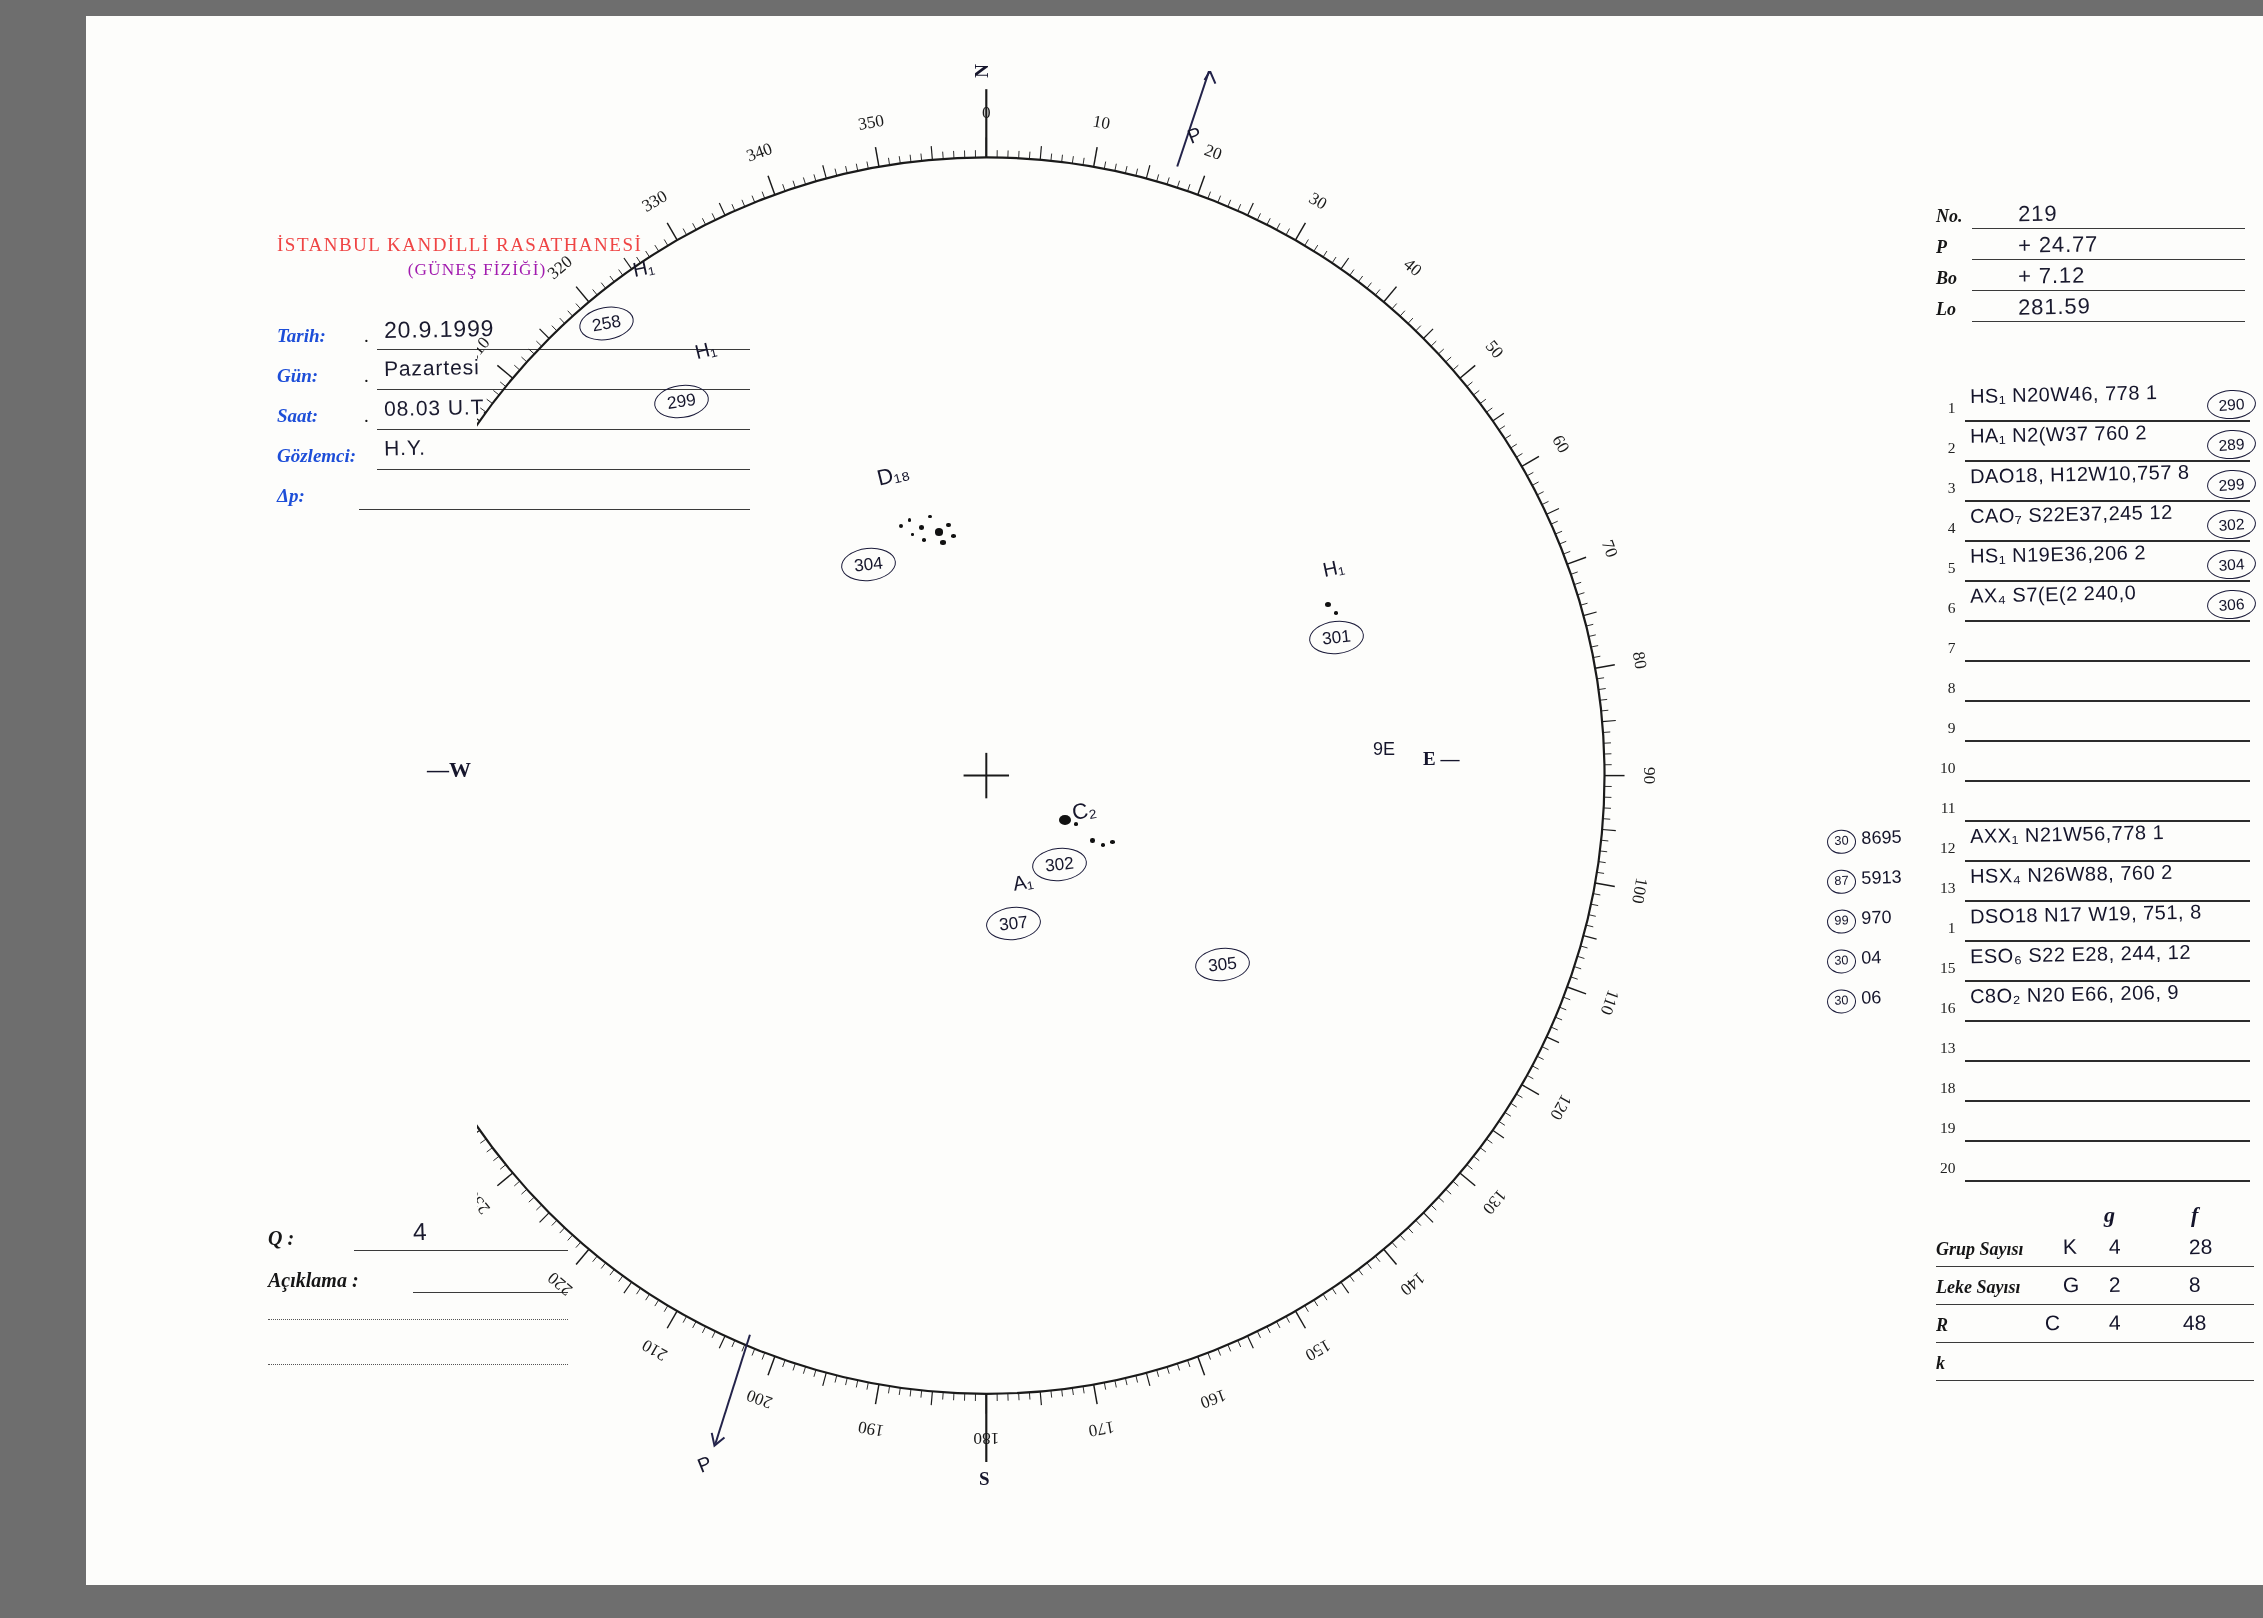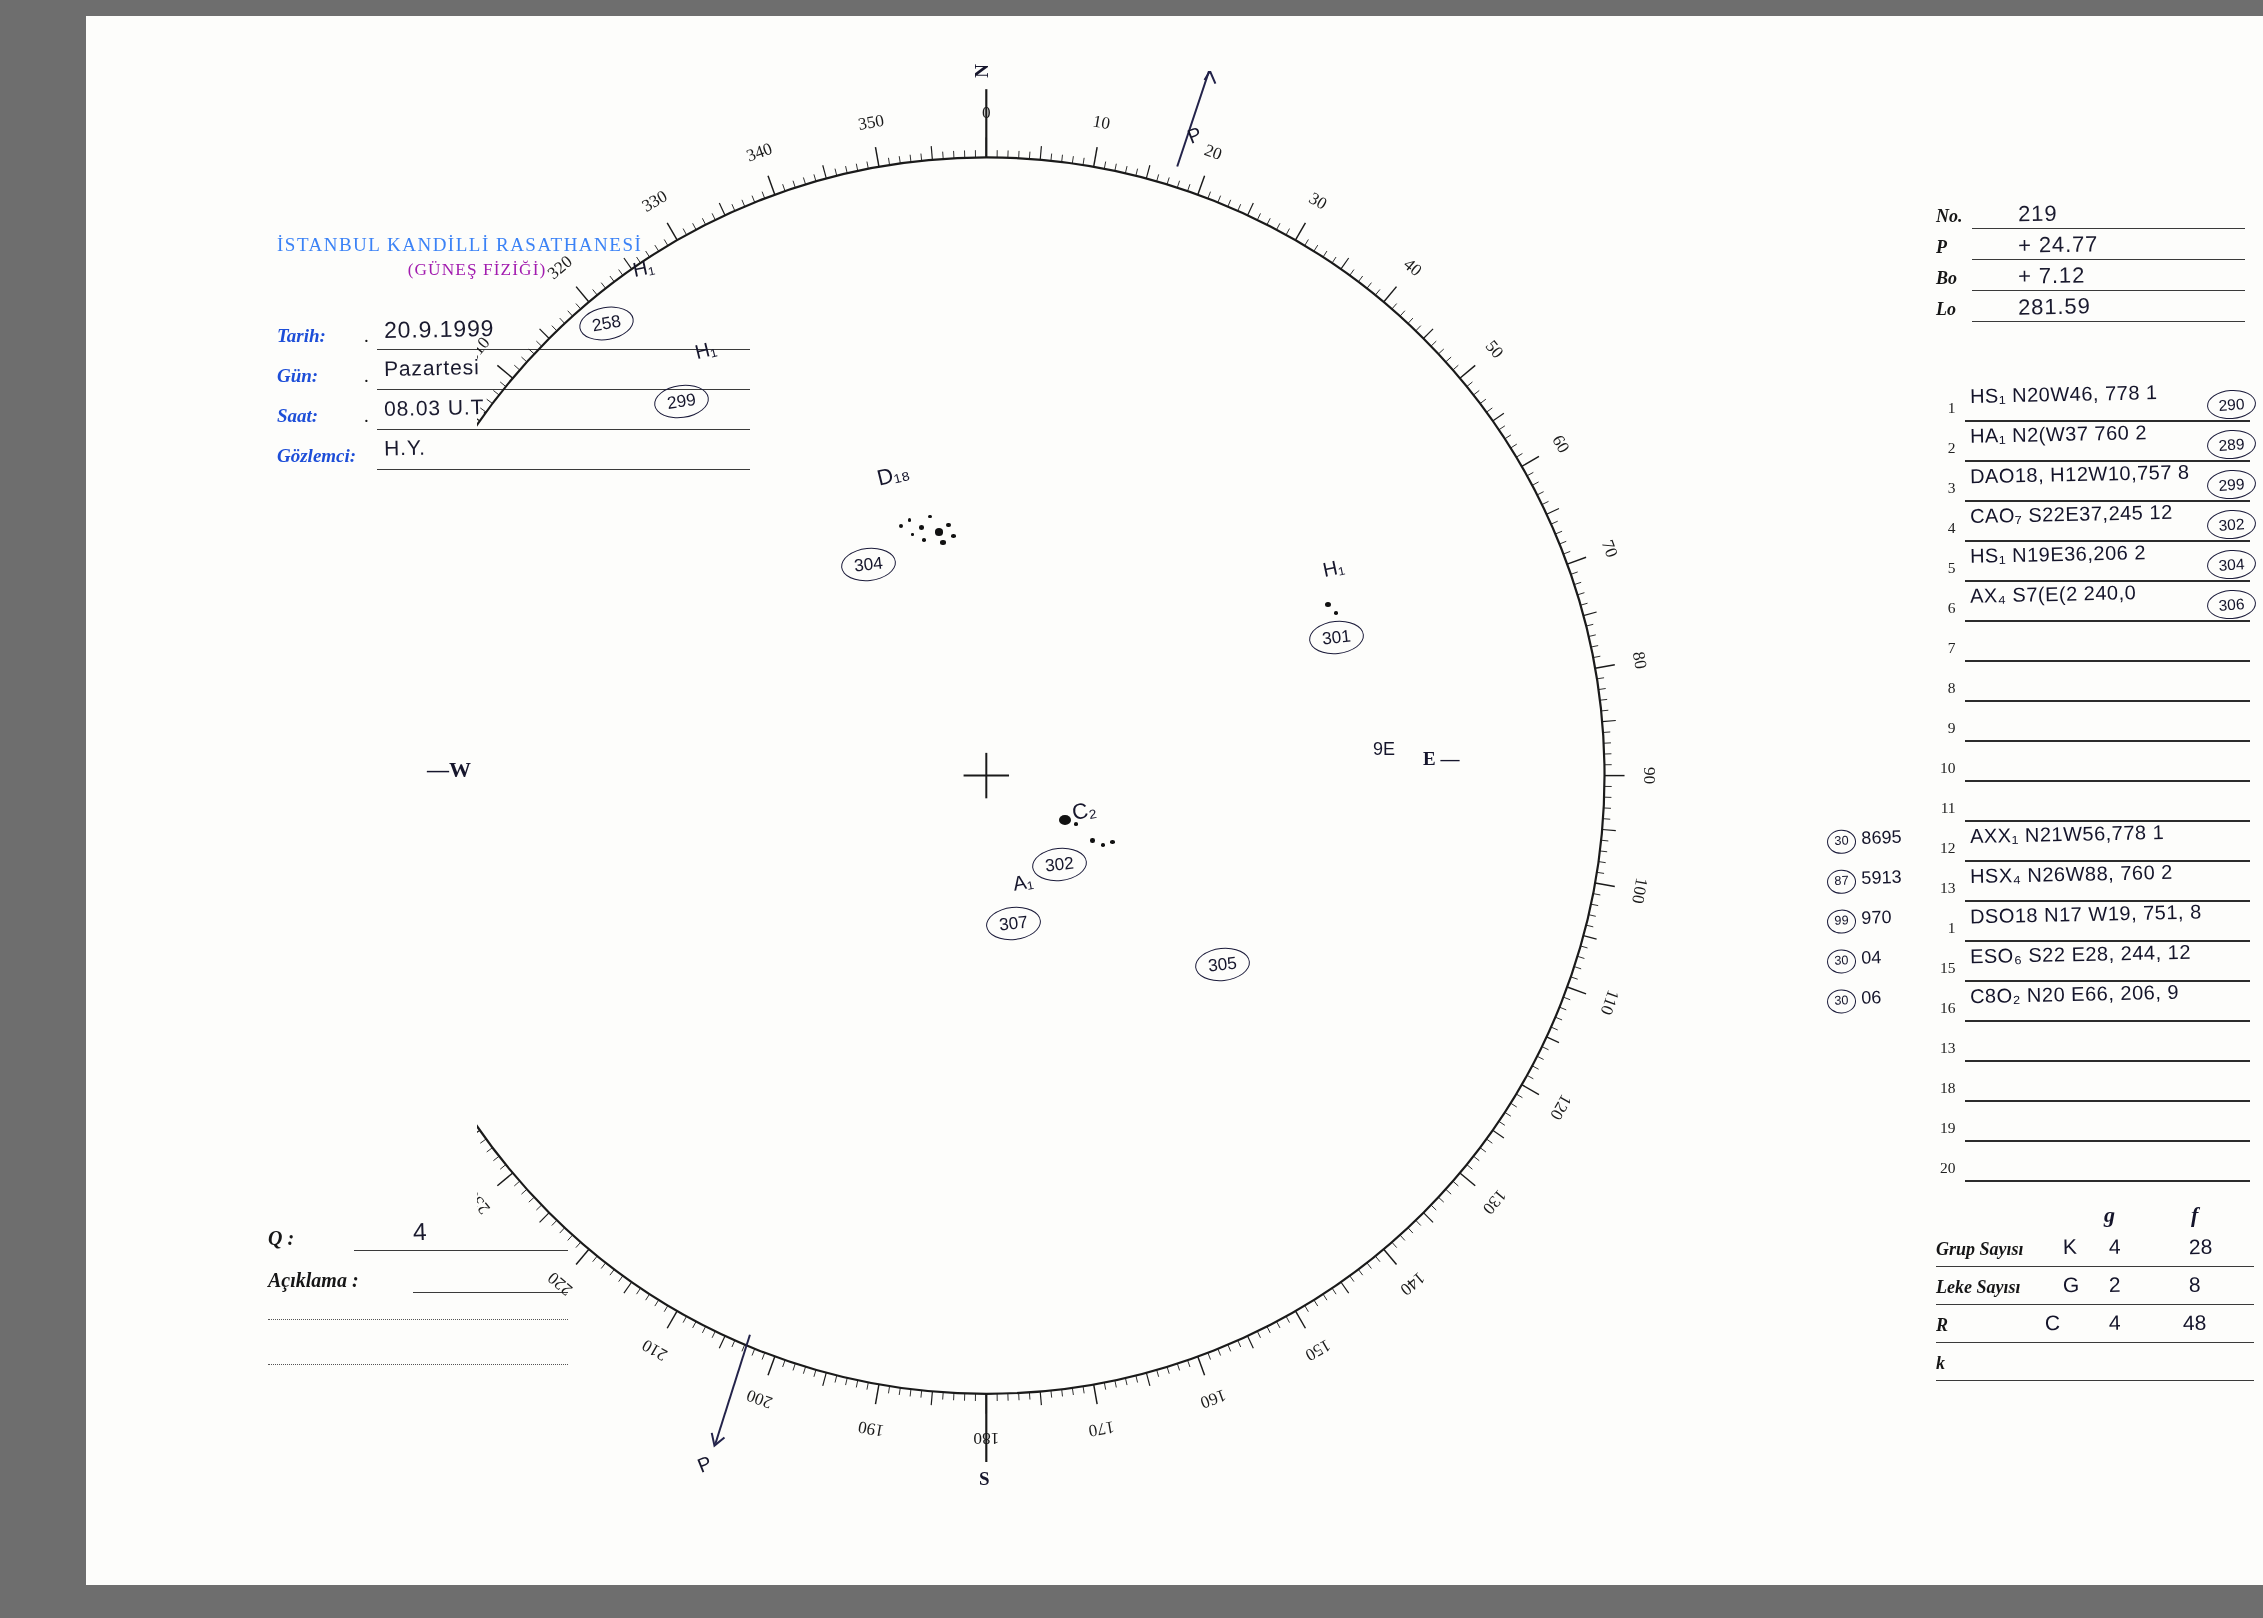--- a/index.html
+++ b/index.html
@@ -19,21 +19,21 @@
   .scan-edge-bottom{ position:absolute; left:0; bottom:0; width:2264px; height:33px; background:#6e6e6e; }
   .sheet {
     position:absolute; left:86px; top:16.4px; width:2177px; height:1569px;
     background:#fdfdfb;
   }
 
   
   .obs-header { position:absolute; left:191px; top:218px; width:473px; }
   .obs-title {
     font-family: "Liberation Serif", serif;
-    font-size: 19px; letter-spacing: 1.5px; color:#3b82f6; text-align:left;
+    font-size: 19px; letter-spacing: 1.5px; color:#ef4444; text-align:left;
     white-space:nowrap;
   }
   .obs-subtitle {
     font-size: 17.3px; letter-spacing: 1.1px; color:#a21caf; text-align:center;
     width: 400px; margin-top:3.6px;
   }
 
   .field-list { margin-top:38px; }
   .field-row { position:relative; height:40px; }
   .field-label {
@@ -164,20 +164,25 @@
         <div class="field-row">
           <div class="field-label">Saat:</div>
           <div class="field-dot" style="left:87px">.</div>
           <div class="field-rule"></div>
           <div class="field-value small">08.03 U.T.</div>
         </div>
         <div class="field-row">
           <div class="field-label">Gözlemci:</div>
           <div class="field-rule"></div>
           <div class="field-value small">H.Y.</div>
+        </div>
+        <div class="field-row">
+          <div class="field-label">Δp:</div>
+          <div class="field-rule" style="left:82px"></div>
+          <div class="field-value small"></div>
         </div>
       </div>
     </div>
 
     <div class="q-block">
       <div class="q-row">
         <div class="q-label">Q :</div>
         <div class="q-rule"></div>
         <div class="q-value">4</div>
       </div>

